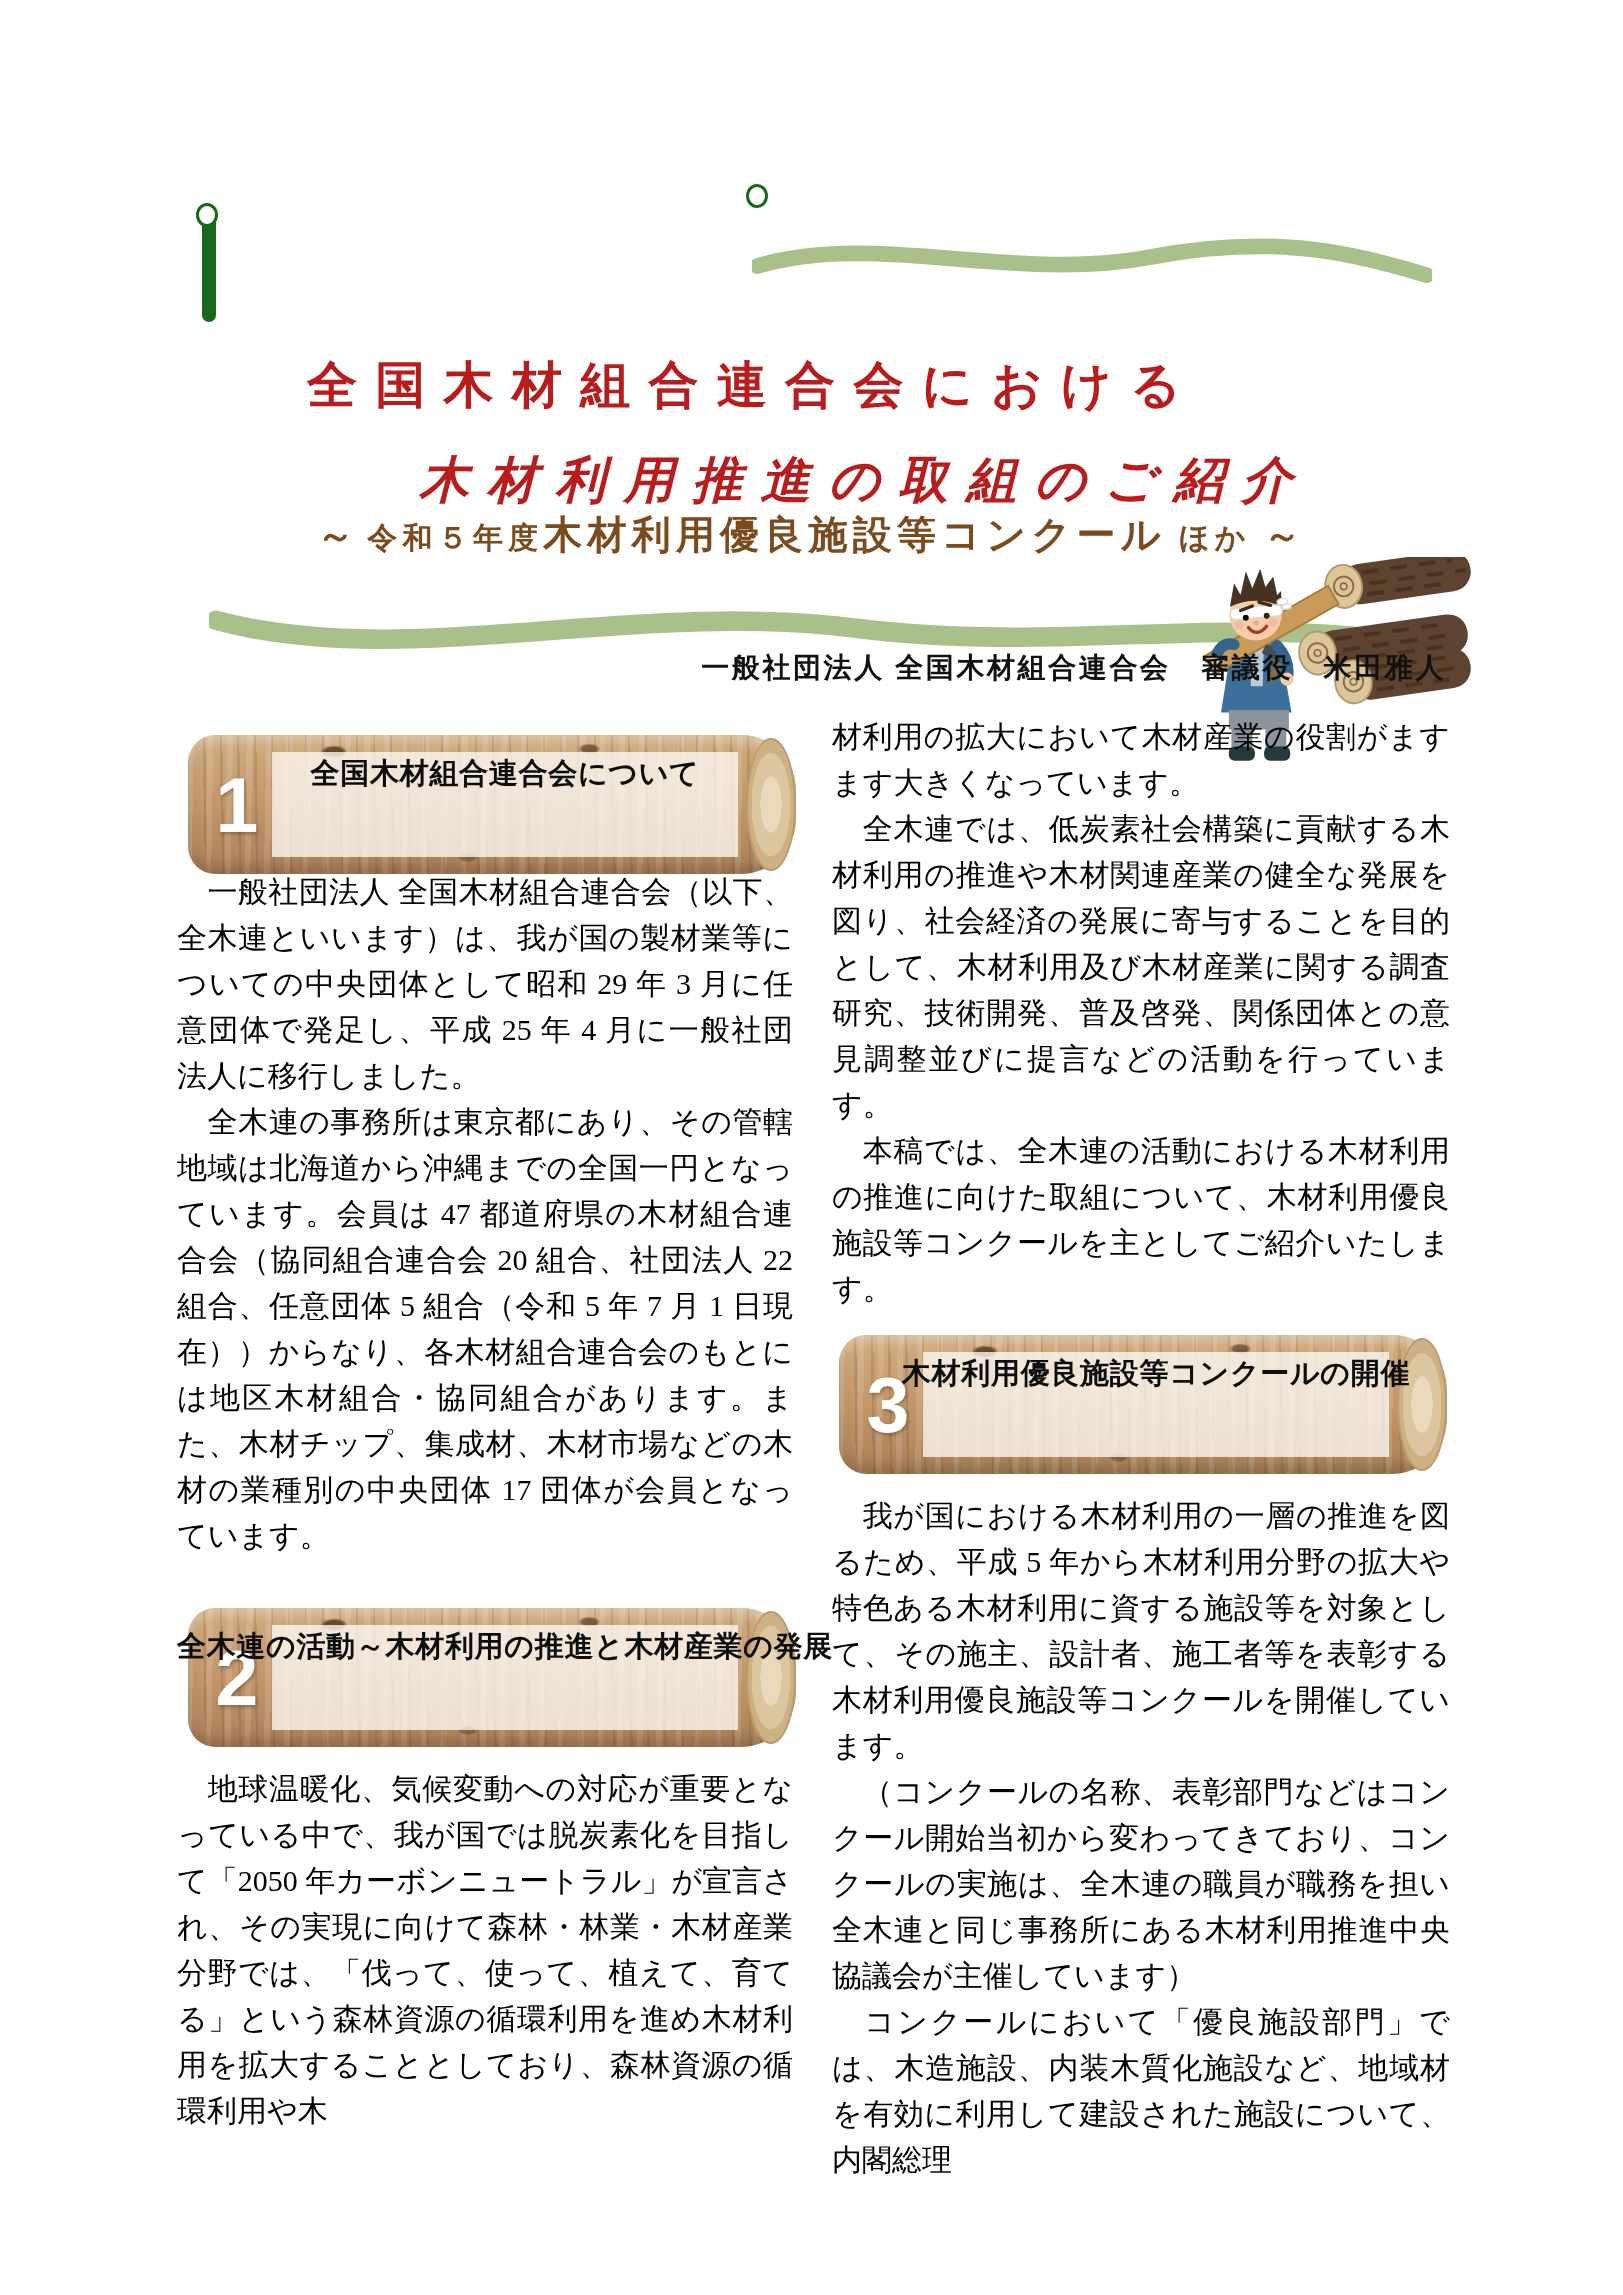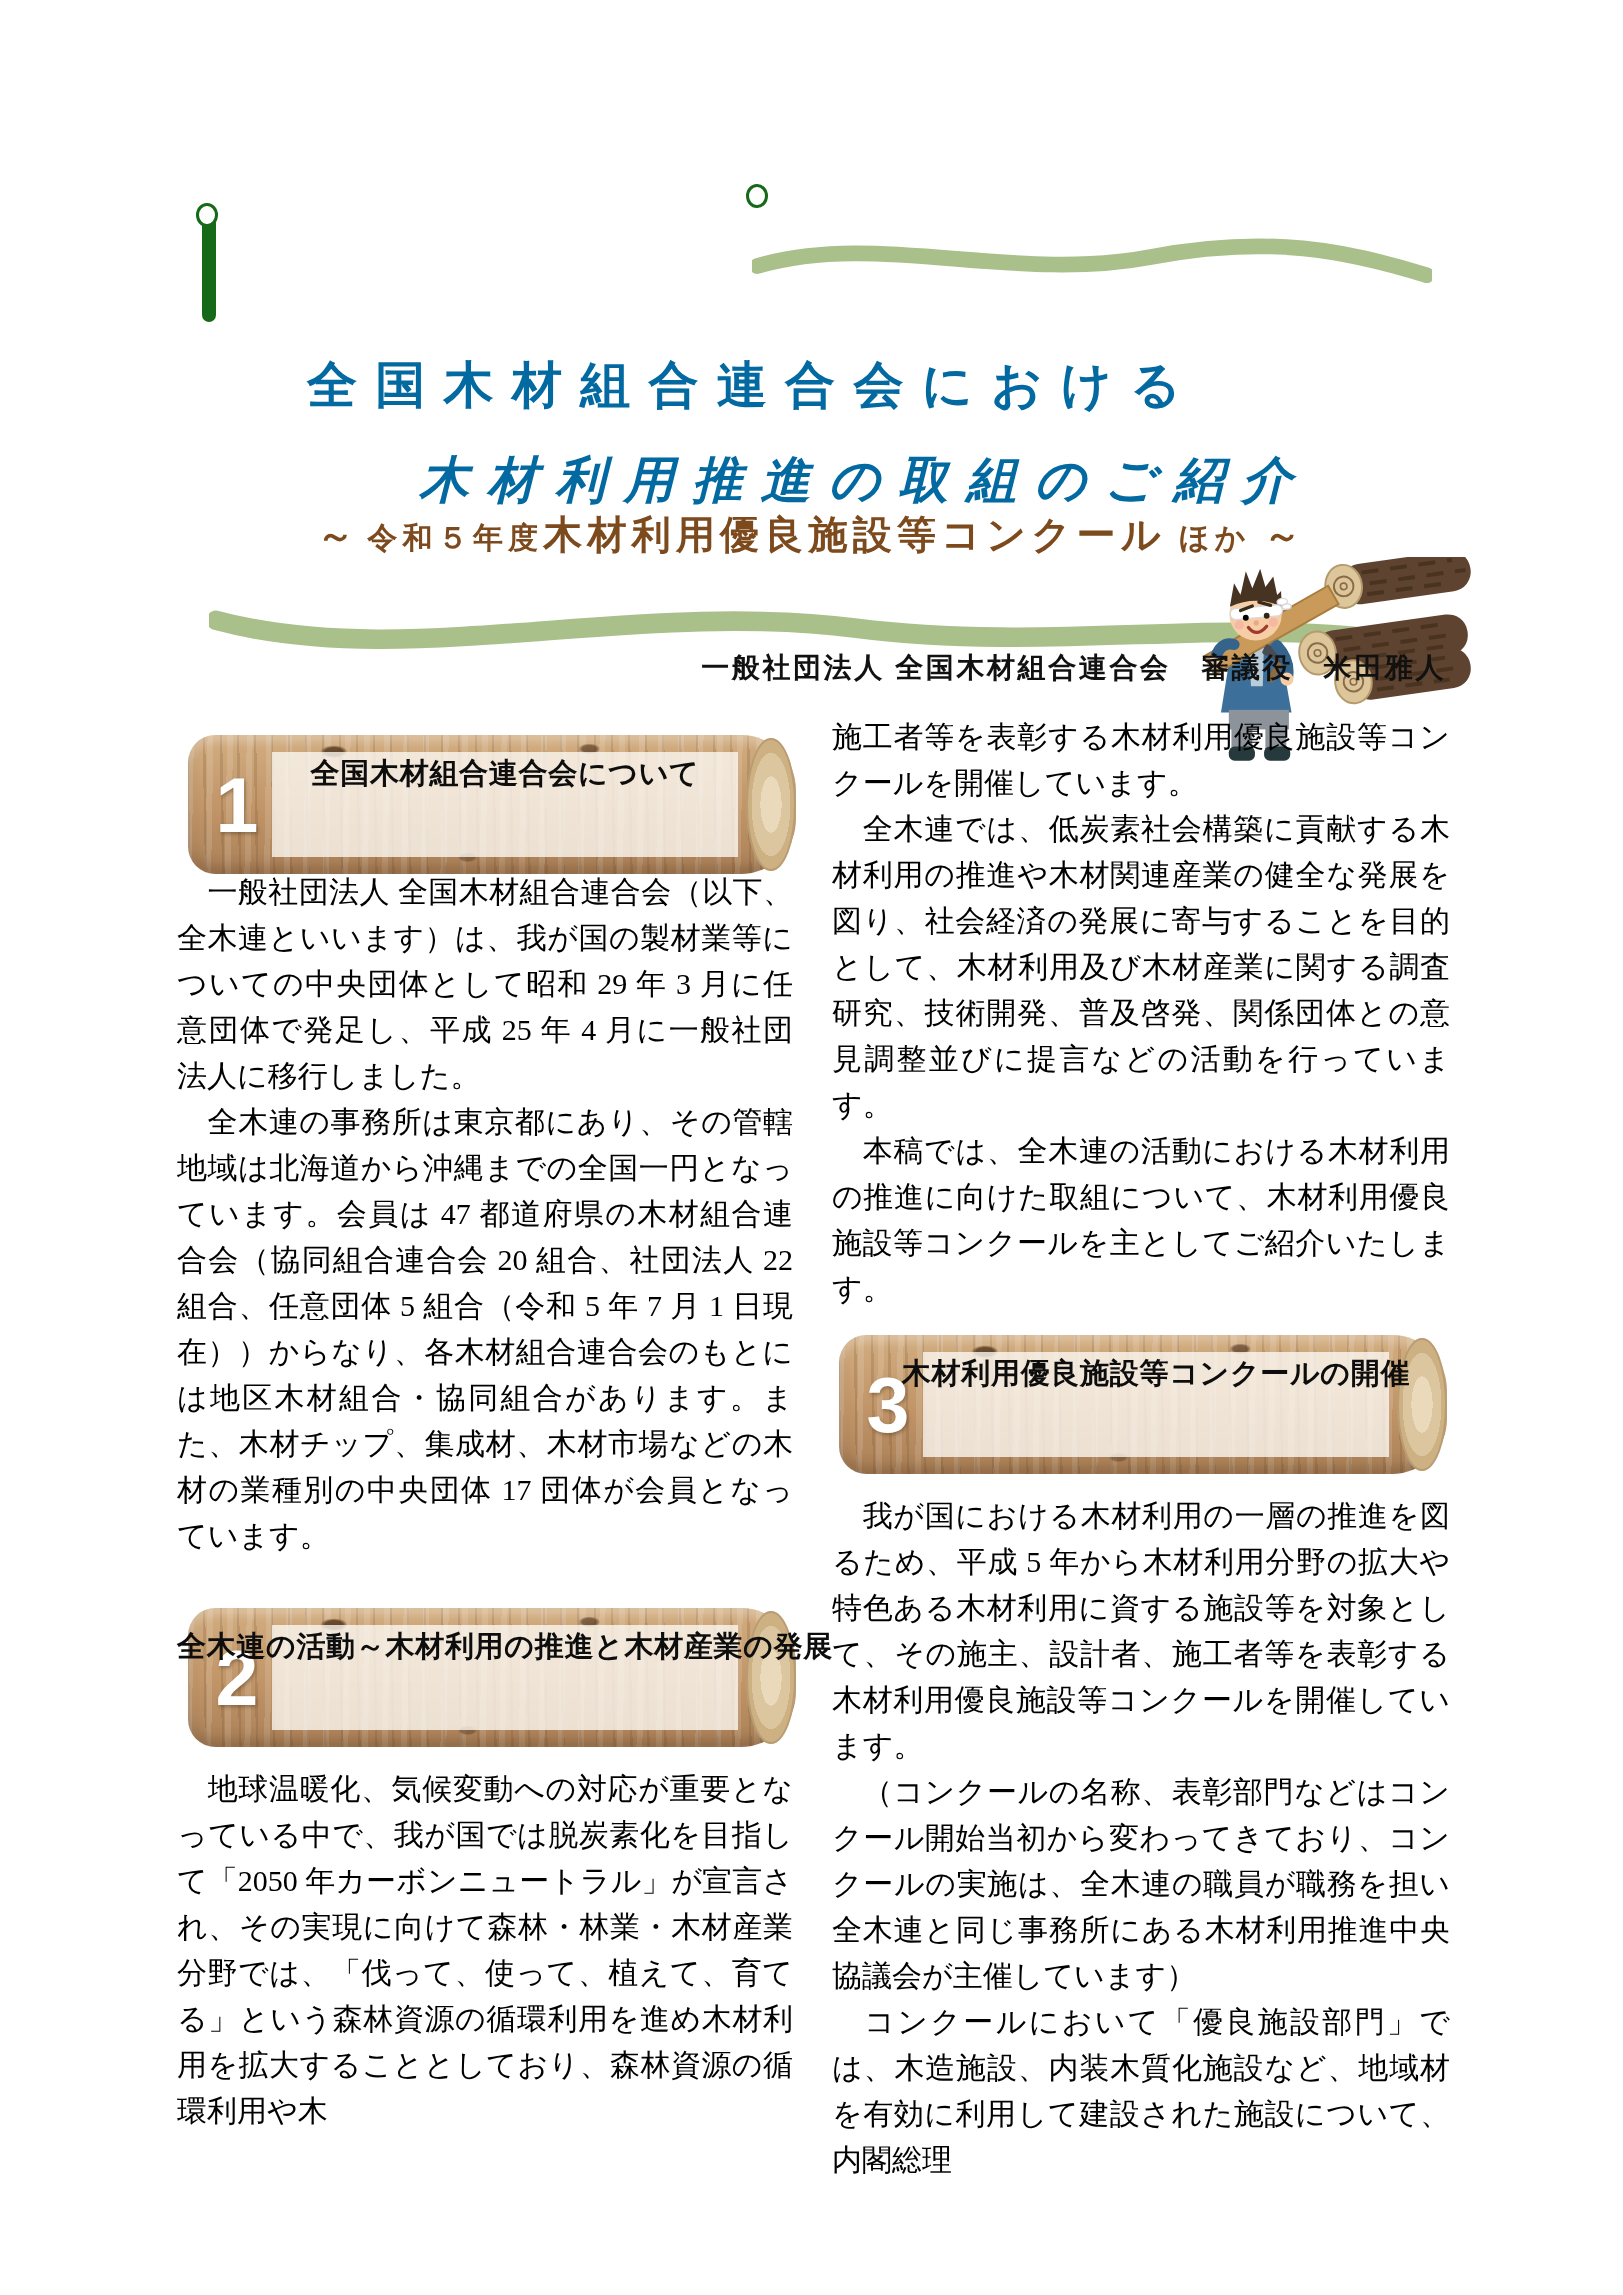--- a/index.html
+++ b/index.html
@@ -21,21 +21,21 @@
   .curl { position:absolute; width:15.7px; height:18.3px; border:3.9px solid #17691a; border-radius:50%; background:#fff; }
   .curl-rod { left:196px; top:203px; }
   .curl-banner { left:746px; top:184px; }
 
   .wave1 { position:absolute; left:752px; top:219px; }
   .wave2 { position:absolute; left:209px; top:589px; }
 
   
   .title-line {
     position:absolute; font-family:"Liberation Sans","DejaVu Sans",sans-serif; font-weight:700;
-    color:#0369a1; font-size:50px; letter-spacing:18.3px; white-space:nowrap;
+    color:#b91c1c; font-size:50px; letter-spacing:18.3px; white-space:nowrap;
   }
   #title1 { left:307px; top:352px; }
   #title2 { left:419px; top:447px;font-style:italic; }
 
   .subtitle {
     position:absolute; left:177px; top:508px; width:1269px; text-align:center;
     color:#7c4a1d; font-family:"Liberation Sans","DejaVu Sans",sans-serif; font-weight:700;
     white-space:nowrap; letter-spacing:5.2px;
   }
   .subtitle .tilde { font-size:37px; }
@@ -205,21 +205,21 @@
       <span class="hl">全木連の活動～木材利用の</span>
       <span class="hl">推進と木材産業の発展</span>
     </div>
   </div>
 
   <div class="col" id="lcol2">
     <p>　地球温暖化、気候変動への対応が重要となっている中で、我が国では脱炭素化を目指して「2050 年カーボンニュートラル」が宣言され、その実現に向けて森林・林業・木材産業分野では、「伐って、使って、植えて、育てる」という森林資源の循環利用を進め木材利用を拡大することとしており、森林資源の循環利用や木</p>
   </div>
 
   <div class="col" id="rcol1">
-    <p>施工者等を表彰する木材利用優良施設等コンクールを開催しています。</p>
+    <p>材利用の拡大において木材産業の役割がますます大きくなっています。</p>
     <p>　全木連では、低炭素社会構築に貢献する木材利用の推進や木材関連産業の健全な発展を図り、社会経済の発展に寄与することを目的として、木材利用及び木材産業に関する調査研究、技術開発、普及啓発、関係団体との意見調整並びに提言などの活動を行っています。</p>
     <p>　本稿では、全木連の活動における木材利用の推進に向けた取組について、木材利用優良施設等コンクールを主としてご紹介いたします。</p>
   </div>
 
   <div class="log" id="log3">
     <div class="log-endcap"></div>
     <span class="log-number">3</span>
     <div class="log-panel">
       <span class="hl">木材利用優良施設等</span>
       <span class="hl">コンクールの開催</span>

